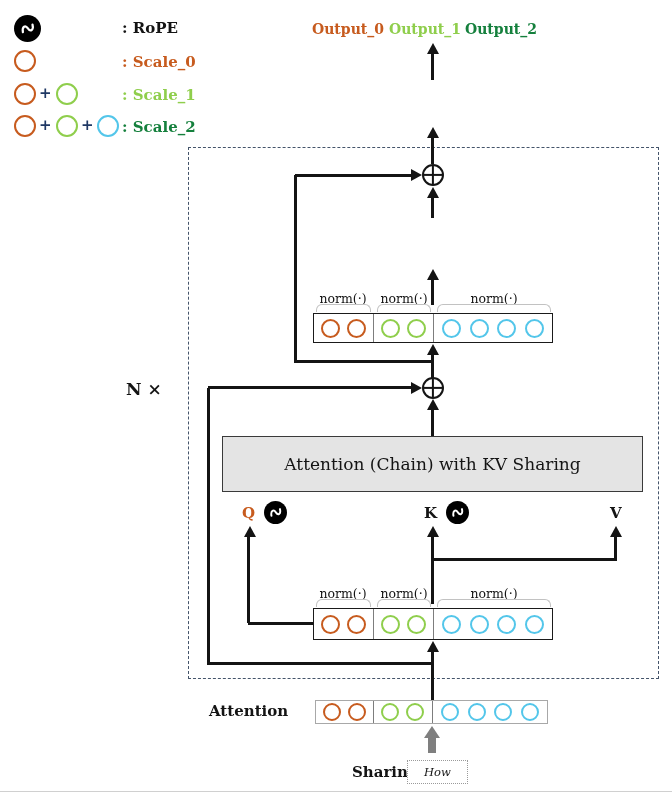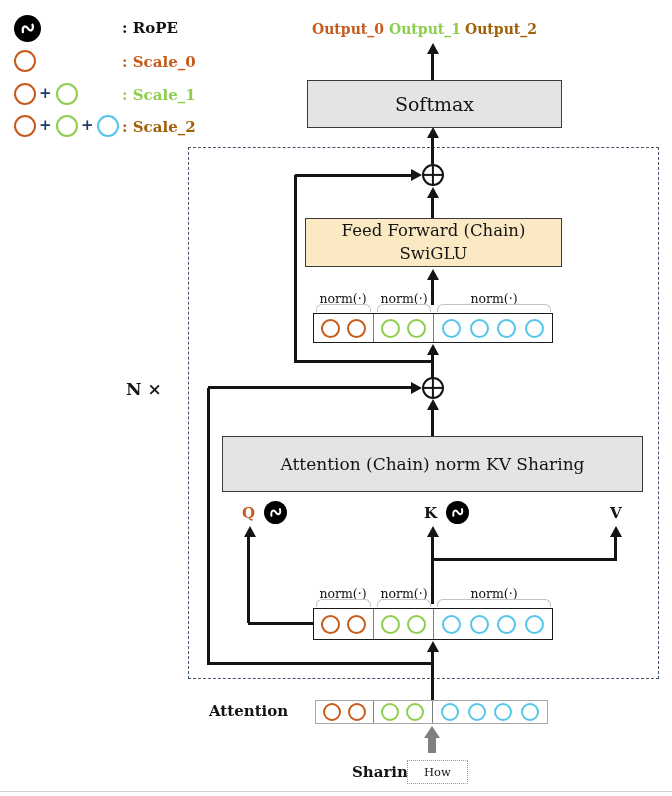--- a/index.html
+++ b/index.html
@@ -44,21 +44,21 @@
   .norm-row .circle { width:19px; height:19px; }
   .emb-row .circle { width:18px; height:18px; }
   
   .lc { position:absolute; width:22px; height:22px; border-radius:50%;
     border:2.5px solid; box-sizing:border-box; background:#fff; }
   .c-orange { border-color:#C75B1E; }
   .c-green  { border-color:#8FCE4C; }
   .c-blue   { border-color:#53C6EA; }
   .t-orange { color:#C75B1E; }
   .t-green  { color:#8FCE4C; }
-  .t-blue   { color:#a16207; }
+  .t-blue   { color:#15803d; }
   .t-navy   { color:#1F3864; }
   .bold { font-weight:bold; }
   
   .rope { position:absolute; border-radius:50%; background:#000;
     display:flex; align-items:center; justify-content:center; }
   
   .bracket { position:absolute; height:8px; border:1px solid #C2C2C2;
     border-bottom:none; border-radius:6px 6px 0 0; box-sizing:border-box; }
   .norm-label { position:absolute; width:70px; text-align:center;
     font-size:12.5px; color:#141414; }
@@ -143,30 +143,23 @@
   <div class="ah-up" style="left:427px; top:526px;"></div>
   <div class="lv" style="left:431px; top:537px; height:67px;"></div>
 
   <div class="lh" style="left:431px; top:558px; width:186px;"></div>
   <div class="ah-up" style="left:610px; top:526px;"></div>
   <div class="lv" style="left:614px; top:537px; height:23px;"></div>
 
   <div class="ah-up" style="left:427px; top:641px;"></div>
   <div class="lv" style="left:431px; top:651px; height:49px;"></div>
 
-  <div class="block gray-block" style="left:307px; top:80px; width:255px; height:48px; font-size:19px;">
-    <div>Softmax</div>
-  </div>
 
   <div class="oplus" style="left:422px; top:164px;"></div>
 
-  <div class="block cream-block" style="left:305px; top:218px; width:257px; height:49px; font-size:16.5px; line-height:1.35;">
-    <div>Feed Forward (Chain)</div>
-    <div>SwiGLU</div>
-  </div>
 
   <div class="norm-label" style="left:308px; top:291px;">norm(·)</div>
   <div class="norm-label" style="left:369px; top:291px;">norm(·)</div>
   <div class="norm-label" style="left:459px; top:291px;">norm(·)</div>
   <div class="bracket" style="left:316px; top:304px; width:55px;"></div>
   <div class="bracket" style="left:377px; top:304px; width:54px;"></div>
   <div class="bracket" style="left:437px; top:304px; width:114px;"></div>
   <div class="scale-row row-dark norm-row" style="left:313px; top:313px; width:240px; height:30px;">
       <div class="seg" style="flex-grow: 2; flex-basis: 0px;">
         <div class="circle" style="border-color: rgb(199, 91, 30);"></div>
@@ -180,21 +173,21 @@
         <div class="circle" style="border-color: rgb(83, 198, 234);"></div>
         <div class="circle" style="border-color: rgb(83, 198, 234);"></div>
         <div class="circle" style="border-color: rgb(83, 198, 234);"></div>
         <div class="circle" style="border-color: rgb(83, 198, 234);"></div>
       </div>
     </div>
 
   <div class="oplus" style="left:422px; top:377px;"></div>
 
   <div class="block gray-block" style="left:222px; top:436px; width:421px; height:56px; font-size:17px;">
-    <div>Attention (Chain) norm KV Sharing</div>
+    <div>Attention (Chain) with KV Sharing</div>
   </div>
 
   <div class="abs bold t-orange" style="left:242px; top:504px; font-size:15px;">Q</div>
   <div class="rope" style="left:264px; top:501px; width:23px; height:23px;">
     <svg width="15" height="15" viewBox="0 0 20 20">
       <path d="M3.5 12.5 C4.5 5.5, 9 5, 10.5 10 C12 15, 16.5 14.5, 17 7.5" transform="rotate(-18 10 10)" stroke="#ffffff" stroke-width="2.6" fill="none" stroke-linecap="round"></path>
     </svg>
   </div>
   <div class="abs bold" style="left:424px; top:504px; font-size:15px;">K</div>
   <div class="rope" style="left:446px; top:501px; width:23px; height:23px;">
@@ -242,19 +235,19 @@
         <div class="circle" style="border-color: rgb(83, 198, 234);"></div>
         <div class="circle" style="border-color: rgb(83, 198, 234);"></div>
         <div class="circle" style="border-color: rgb(83, 198, 234);"></div>
       </div>
     </div>
 
   <div class="gray-head" style="left:424px; top:726px;"></div>
   <div class="gray-shaft" style="left:428px; top:738px; width:8px; height:15px;"></div>
 
   <div class="abs bold" style="left:352px; top:763px; font-size:15px;">Sharing</div>
-  <div class="how-box" style="left:407px; top:760px; width:61px; height:24px;">
+  <div class="how-box" style="left:407px; top:760px; width:61px; height:24px;font-style:italic;">
     <span>How</span>
   </div>
 
   <div class="abs" style="left:0; top:791px; width:672px; height:1px; background:#D0D0D0;"></div>
 
 </div>
 
 </body></html>

